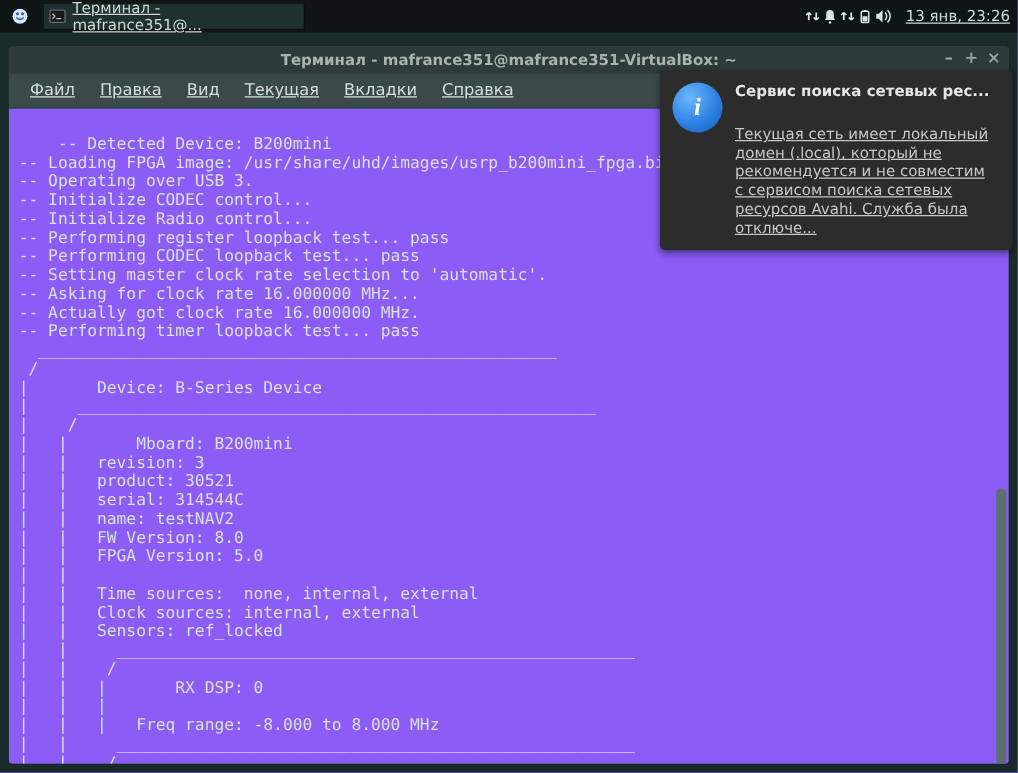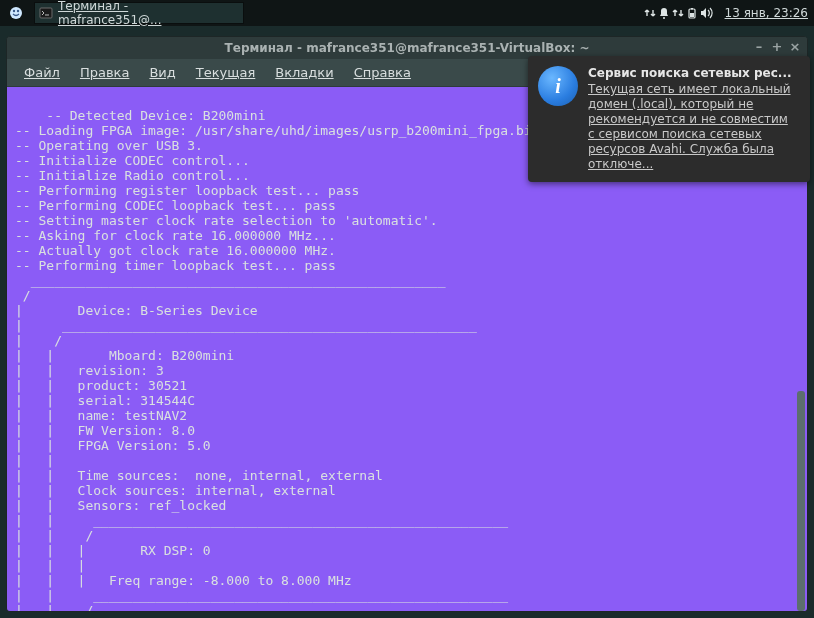--- a/index.html
+++ b/index.html
@@ -136,21 +136,21 @@
     display: flex; align-items: center; justify-content: center;
     color: #fff; font-weight: bold; font-style: italic;
     font-size: 20px;
     font-family: serif;
   }
   .notif .ntitle {
     font-weight: bold;
     white-space: nowrap;
     overflow: hidden;
     text-overflow: ellipsis;
-    margin-bottom: 2px;
+    margin-bottom: 20px;
   }
   .notif .nbody {
     color: #c8c8c8;
     line-height: 15px;
     text-decoration: underline;
   }
 </style>
 </head>
 <body>
 

